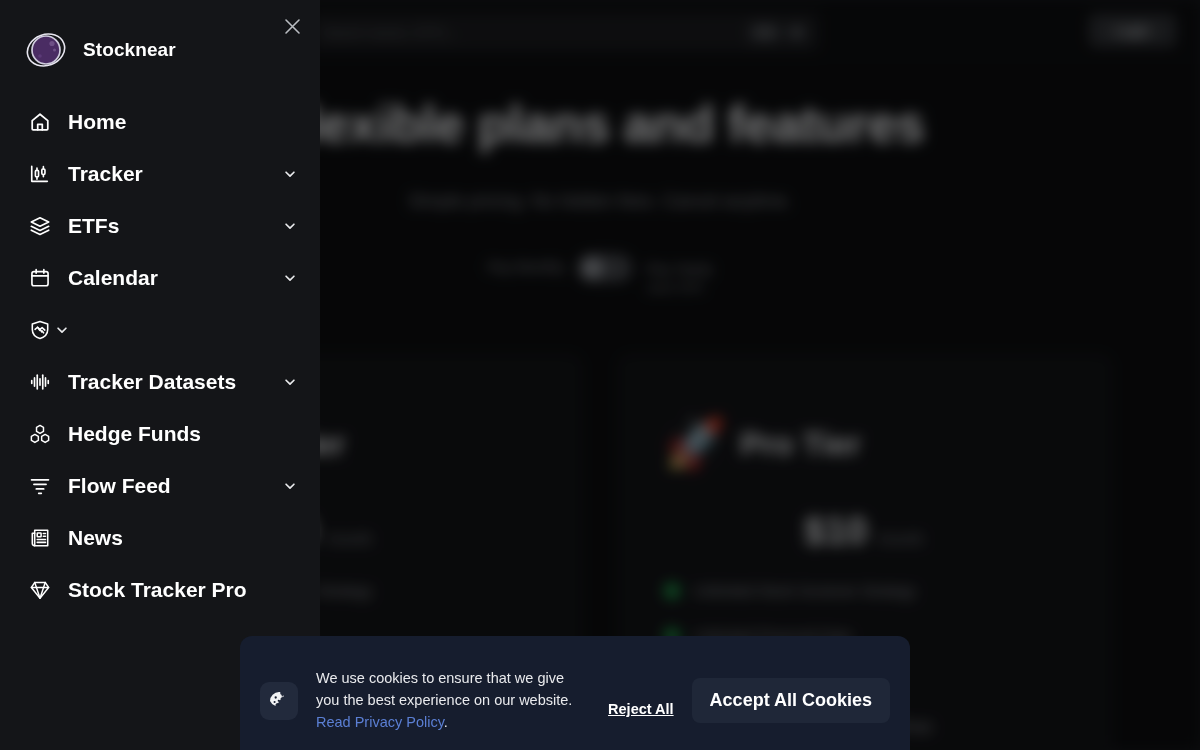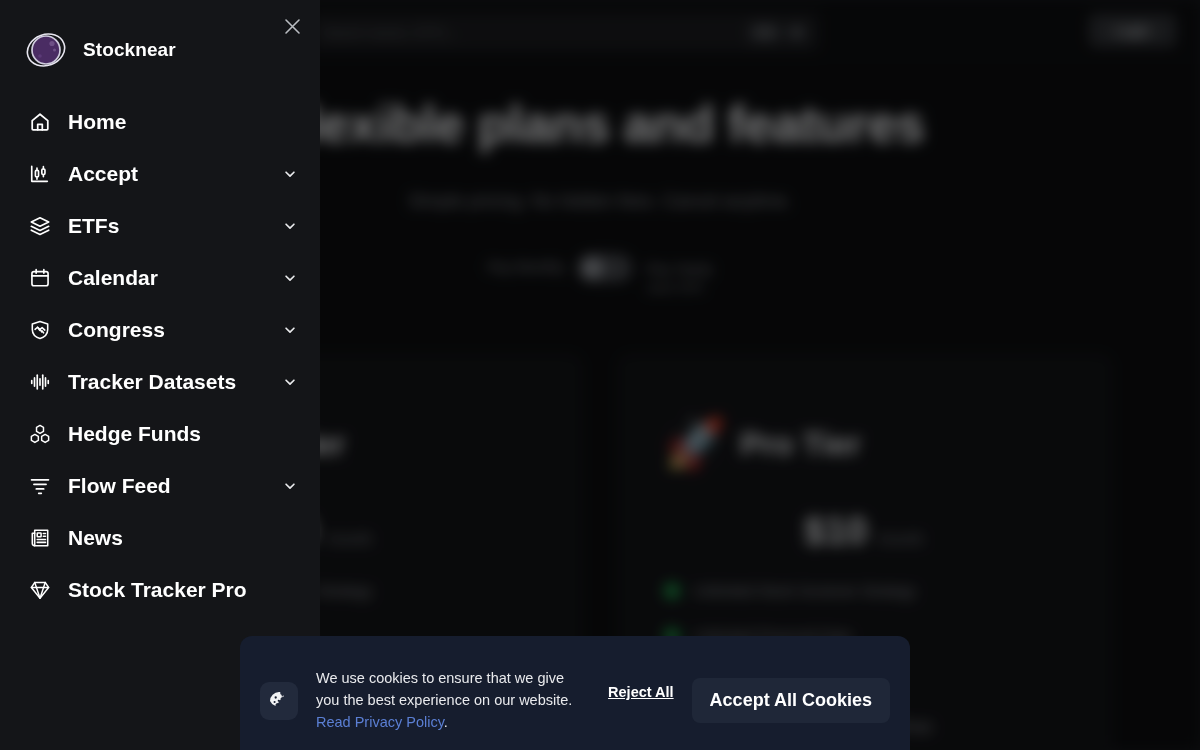--- a/index.html
+++ b/index.html
@@ -292,21 +292,21 @@
     color: #e9eaed;
     max-width: 350px;
   }
   .ck-link {
     color: #5b7fd4;
     text-decoration: none;
     cursor: pointer;
   }
   .ck-actions {
     display: flex;
-    align-items: flex-start;
+    align-items: flex-end;
     gap: 16px;
     flex: none;
   }
   .ck-reject {
     background: none;
     border: none;
     color: #ffffff;
     font-size: 14.5px;
     font-weight: bold;
     text-decoration: underline;
@@ -457,21 +457,21 @@
       <div class="sb-item">
         <span class="sb-icon">
           <svg width="22" height="22" viewBox="0 0 24 24" fill="none" stroke="currentColor" stroke-width="1.8" stroke-linecap="round" stroke-linejoin="round">
             <path d="M3 3.5v16.5h17"></path>
             <rect x="7" y="8" width="3.4" height="7" rx="1.2"></rect>
             <path d="M8.7 5.5v2.5M8.7 15v2.6"></path>
             <rect x="14" y="6.5" width="3.4" height="6" rx="1.2"></rect>
             <path d="M15.7 4v2.5M15.7 12.5v2.5"></path>
           </svg>
         </span>
-        <span class="sb-label">Accept</span>
+        <span class="sb-label">Tracker</span>
         <span class="sb-chev">
           <svg width="14" height="14" viewBox="0 0 16 16" fill="none" stroke="currentColor" stroke-width="1.9" stroke-linecap="round" stroke-linejoin="round">
             <path d="M3.5 6 8 10.5 12.5 6"></path>
           </svg>
         </span>
       </div>
 
       <div class="sb-item">
         <span class="sb-icon">
           <svg width="22" height="22" viewBox="0 0 24 24" fill="none" stroke="currentColor" stroke-width="1.8" stroke-linecap="round" stroke-linejoin="round">
@@ -505,21 +505,20 @@
       </div>
 
       <div class="sb-item">
         <span class="sb-icon">
           <svg width="22" height="22" viewBox="0 0 24 24" fill="none" stroke="currentColor" stroke-width="1.7" stroke-linecap="round" stroke-linejoin="round">
             <path d="M12 2.7 3.6 5.4v6.1c0 4.6 3.5 8.3 8.4 9.8 4.9-1.5 8.4-5.2 8.4-9.8V5.4z"></path>
             <path d="M6.6 11.3 9.3 9l2.7 2.3 2.3-1.9 3 2.7"></path>
             <path d="M9.3 9l2.4 3.4M12 11.3l2 2.8M14.3 13l1.6 2.1"></path>
           </svg>
         </span>
-        <span class="sb-label">Congress</span>
         <span class="sb-chev">
           <svg width="14" height="14" viewBox="0 0 16 16" fill="none" stroke="currentColor" stroke-width="1.9" stroke-linecap="round" stroke-linejoin="round">
             <path d="M3.5 6 8 10.5 12.5 6"></path>
           </svg>
         </span>
       </div>
 
       <div class="sb-item">
         <span class="sb-icon">
           <svg width="22" height="22" viewBox="0 0 24 24" fill="none" stroke="currentColor" stroke-width="1.8" stroke-linecap="round">

